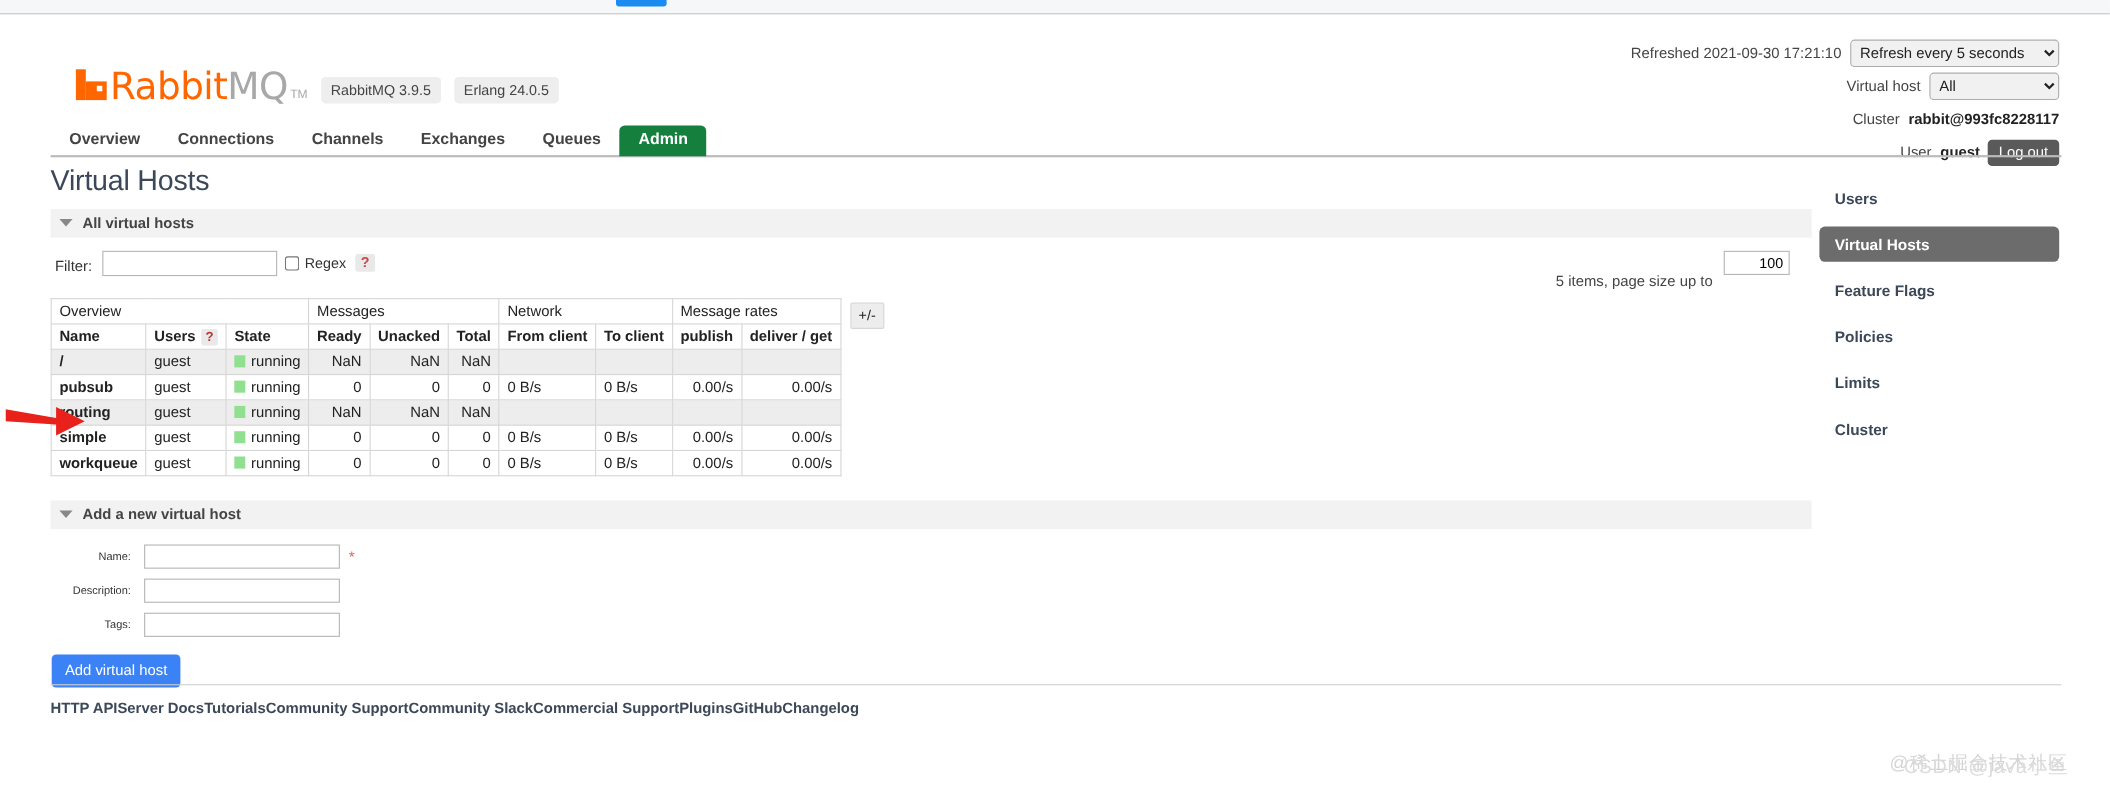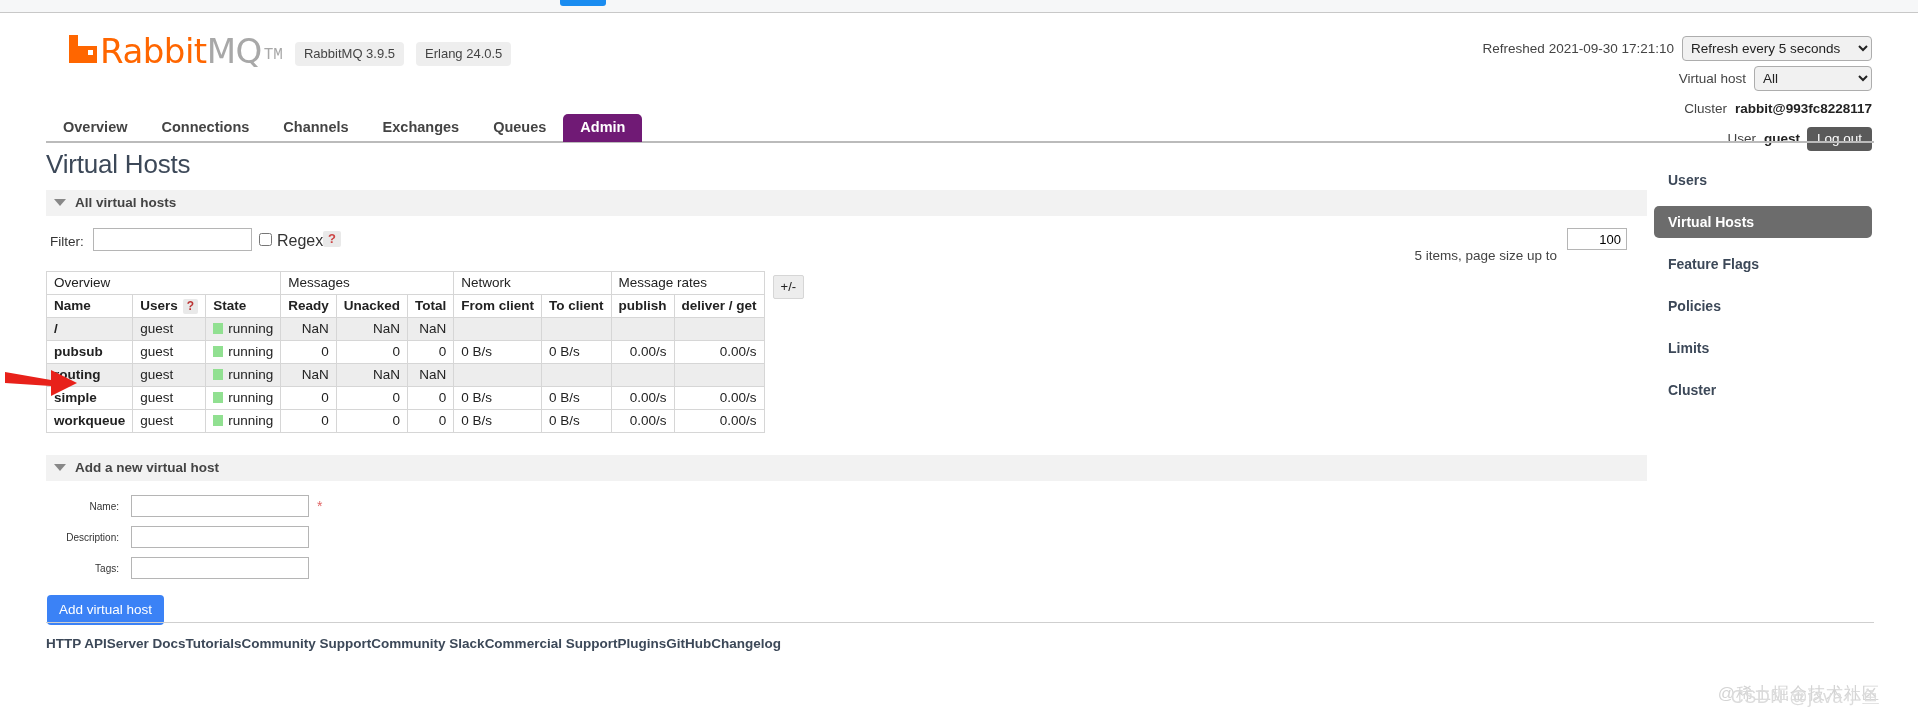--- a/index.html
+++ b/index.html
@@ -29,30 +29,30 @@
   #page {
     position: absolute;
     top: 14px; left: 0;
     width: 1918px; height: 706px;
     background: #ffffff;
   }
 
   
   #header { position: absolute; top: 0; left: 0; width: 1918px; height: 122px; }
 
-  #logo-block { position: absolute; left: 53px; top: 20px; display: flex; align-items: flex-end; padding-left: 16px; }
+  #logo-block { position: absolute; left: 53px; top: 48px; display: flex; align-items: flex-end; padding-left: 16px; }
   #logo-mark { width: 28px; height: 28px; position: relative; margin-right: 3px; margin-bottom: 5px; }
   #logo-mark .bar-l { position: absolute; left: 0; top: 0; width: 9px; height: 28px; background: #f60; }
   #logo-mark .bar-r { position: absolute; left: 9px; top: 11px; width: 19px; height: 17px; background: #f60; }
   #logo-mark .dot  { position: absolute; left: 19px; top: 15px; width: 5px; height: 5px; background: #fff; }
   #logo-rabbit { font-size: 34px; color: #f60; letter-spacing: -0.5px; line-height: 34px;
                  font-family: "DejaVu Sans", sans-serif; font-weight: 400; }
   #logo-mq { font-size: 34px; color: #a8a8a8; letter-spacing: -0.5px; line-height: 34px;
              font-family: "DejaVu Sans", sans-serif; font-weight: 400; }
-  #logo-tm { font-size: 16px; color: #a8a8a8; margin-left: 2px; margin-bottom: 4px; font-family: Liberation Mono, monospace; }
+  #logo-tm { font-size: 11px; color: #a8a8a8; margin-left: 2px; margin-bottom: 4px; }
 
   .version-badge {
     display: inline-block;
     background: #eeeeee;
     color: #444;
     font-size: 13px;
     padding: 4px 9px 5px 9px;
     border-radius: 4px;
     margin-left: 12px;
     margin-bottom: 2px;
@@ -87,21 +87,21 @@
 
   
   #navbar { position: absolute; top: 100px; left: 0; width: 1918px; height: 28px; }
   #nav-line { position: absolute; top: 27px; left: 46px; width: 1828px; height: 2px; background: #bbb; }
   #nav-items { position: absolute; left: 46px; top: 0; display: flex; align-items: flex-end; height: 28px; }
   .nav-tab {
     font-size: 14.5px; font-weight: bold; color: #444;
     padding: 6px 17px 7px 17px; cursor: pointer; white-space: nowrap;
     border-radius: 5px 5px 0 0; line-height: 15px;
   }
-  .nav-tab.active { background: #701a75; color: #ffffff; }
+  .nav-tab.active { background: #15803d; color: #ffffff; }
 
   
   #main { position: absolute; top: 135px; left: 46px; width: 1622px; }
 
   #page-title {
     font-size: 26px; color: #3c4858; font-weight: normal;
     margin: 0 0 10px 0; letter-spacing: -0.2px;
   }
 
   .section-bar {
@@ -118,21 +118,21 @@
   
   #filter-row { position: relative; height: 44px; margin-top: 9px; width: 1601px; }
   #filter-label { position: absolute; left: 4px; top: 9px; font-size: 13.5px; color: #333; }
   #filter-input {
     position: absolute; left: 47px; top: 3px;
     width: 159px; height: 23px;
     border: 1px solid #b5b5b5; background: #fff;
     font-family: "Liberation Sans", sans-serif; font-size: 13px; padding: 1px 4px;
   }
   #regex-check { position: absolute; left: 213px; top: 8px; width: 13px; height: 13px; margin: 0; }
-  #regex-label { position: absolute; left: 231px; top: 7px; font-size: 16px; color: #333; }
+  #regex-label { position: absolute; left: 231px; top: 7px; font-size: 13px; color: #333; }
   #regex-help {
     position: absolute; left: 277px; top: 6px;
     background: #e9e9e9; color: #c44; font-size: 13px; font-weight: bold;
     padding: 0px 5px 1px 5px; border-radius: 2px; cursor: pointer;
   }
   #items-info { position: absolute; right: 90px; top: 8px; font-size: 13.5px; color: #444; white-space: nowrap; margin-top: 15px; }
   #pagesize-input {
     position: absolute; right: 20px; top: 3px;
     width: 60px; height: 22px;
     border: 1px solid #b5b5b5; background: #fff; text-align: right;

